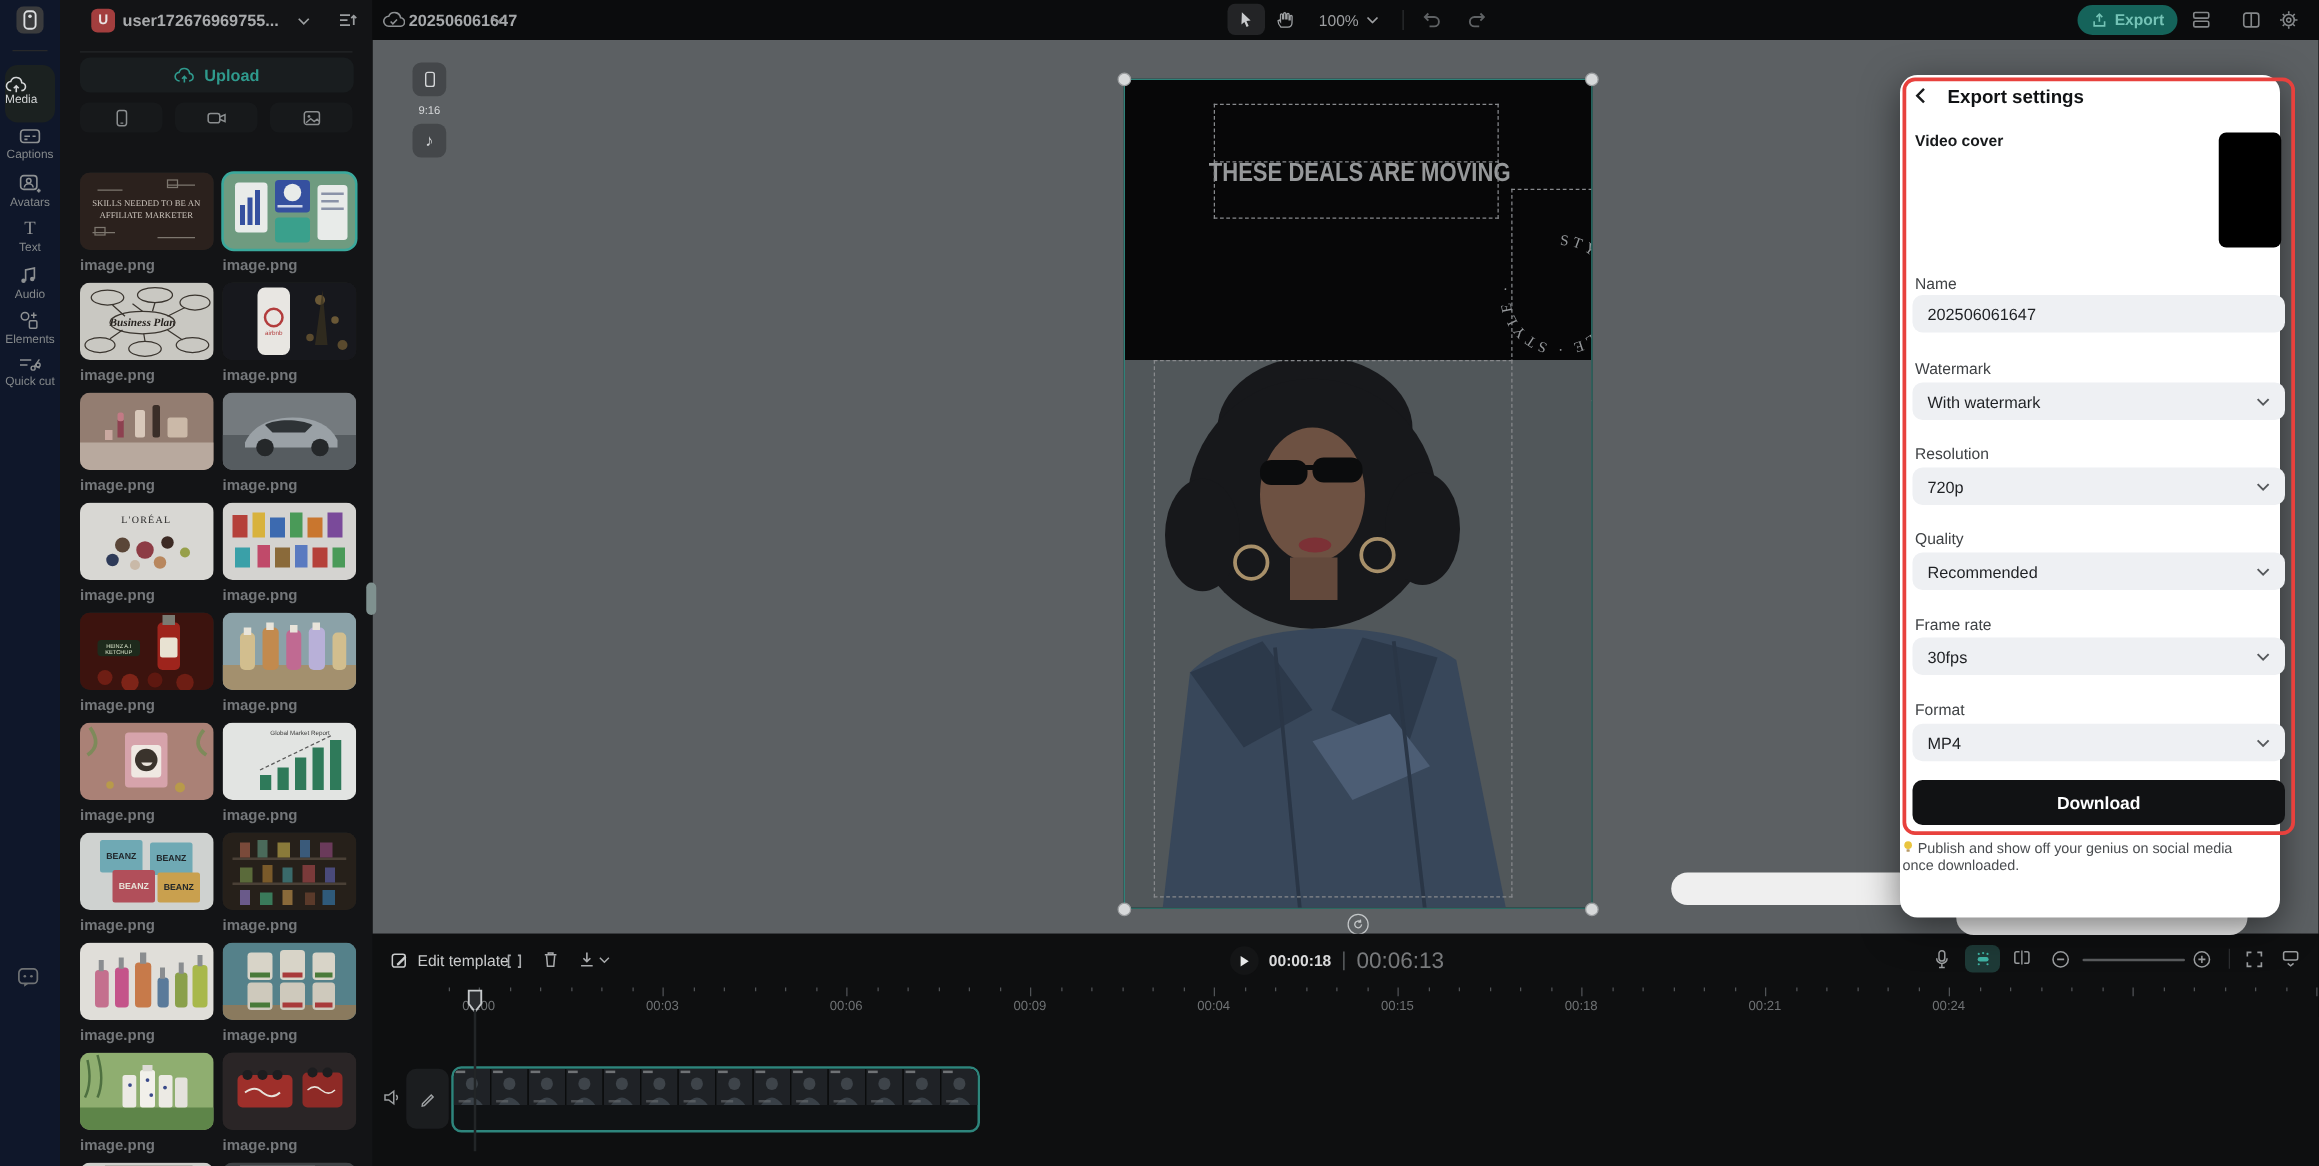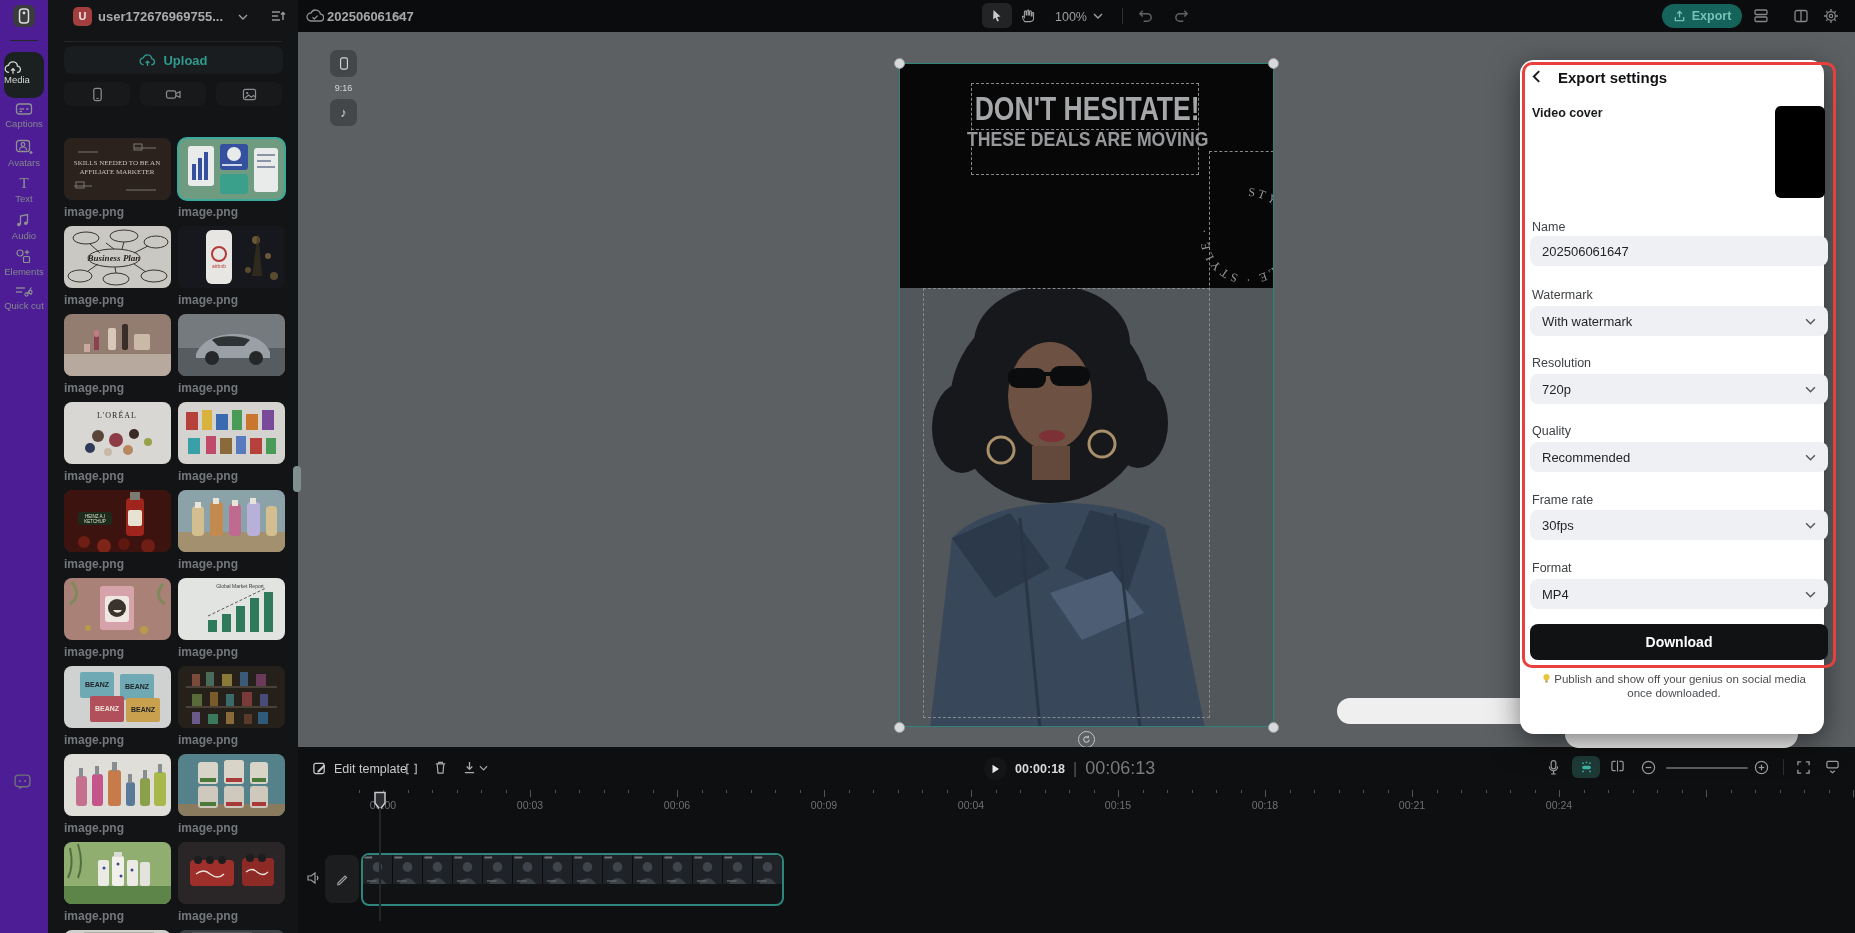--- a/index.html
+++ b/index.html
@@ -3,21 +3,21 @@
 <meta charset="utf-8">
 <style>
   html,body{margin:0;padding:0;background:#060707;}
   *{box-sizing:border-box;}
   #app{position:relative;width:1855px;height:933px;overflow:hidden;
        font-family:"Liberation Sans",sans-serif;background:#0a0b0c;color:#c9cbcd;}
   .abs{position:absolute;}
   svg{display:block;}
 
   
-  #rail{left:0;top:0;width:48px;height:933px;background:#4c1d95;z-index:20;}
+  #rail{left:0;top:0;width:48px;height:933px;background:#0f172a;z-index:20;}
   .rail-item{position:absolute;left:0;width:48px;text-align:center;color:#85898b;}
   .rail-item .ric{margin:0 auto 3px auto;width:18px;}
   .rail-label{font-size:9.5px;line-height:10px;}
   #rail-media{left:4px;top:52px;width:40px;height:46px;background:#1b2120;border-radius:10px;
               color:#d5d7d8;padding-top:8px;}
   
   #mediapanel{left:48px;top:0;width:250px;height:933px;background:#131416;z-index:15;overflow:hidden;}
   #avatar{left:25px;top:7px;width:19px;height:19px;border-radius:5px;background:#a33e3e;
           color:#e8e3e3;font-size:11px;font-weight:bold;text-align:center;line-height:19px;}
   #username{left:50px;top:9px;font-size:13px;font-weight:bold;color:#a9abad;white-space:nowrap;}
@@ -70,21 +70,21 @@
   #red-frame{left:1522px;top:62px;width:314px;height:606px;border:3px solid #e8413d;border-radius:10px;
              z-index:62;pointer-events:none;}
   #exp-title{left:38px;top:9px;font-size:15px;font-weight:bold;color:#101214;}
   .exp-label{position:absolute;left:12px;font-size:12.5px;color:#3f4245;}
   .exp-field{position:absolute;left:10px;width:298px;height:30px;background:#eef0f3;border-radius:8px;
              font-size:13px;color:#1f2124;display:flex;align-items:center;padding:0 12px;}
   .exp-field .chev{margin-left:auto;color:#56595c;}
   #cover-thumb{left:255px;top:46px;width:50px;height:92px;background:#000;border-radius:6px;}
   #download-btn{left:10px;top:564px;width:298px;height:36px;background:#111214;border-radius:8px;
                 color:#ffffff;font-size:14px;font-weight:bold;display:flex;align-items:center;justify-content:center;}
-  #exp-tip{left:14px;top:612px;width:280px;text-align:center;font-size:11.5px;line-height:14px;color:#4a4d50;}
+  #exp-tip{left:2px;top:612px;width:280px;font-size:11.5px;line-height:14px;color:#4a4d50;}
 
   
   #timeline{left:298px;top:747px;width:1557px;height:186px;background:#0e0f10;z-index:5;}
   .tl-ico{position:absolute;}
   #edit-template{left:14px;top:14px;display:flex;align-items:center;gap:7px;color:#c9cbcc;font-size:12.5px;}
   #playrow{left:686px;top:10px;display:flex;align-items:center;gap:8px;}
   #playbtn{width:23px;height:23px;border-radius:50%;background:#141516;display:flex;align-items:center;justify-content:center;}
   #cur-time{font-size:12.5px;font-weight:bold;color:#d9dadb;}
   #tot-time{font-size:18px;color:#77797b;}
   #ruler{left:0px;top:43px;width:1557px;height:30px;}
@@ -676,21 +676,20 @@
     <div class="aw-tile">
       <svg width="12" height="15" viewBox="0 0 14 16">
           <rect x="3" y="1.5" width="8" height="13" rx="2" fill="none" stroke="#d4d6d8" stroke-width="1.3"></rect>
         </svg>
     </div>
     <div id="aspect-label">9:16</div>
     <div class="aw-tile" style="color:#d4d6d8;font-size:13px;">♪</div>
   </div>
 
   <div id="video" class="abs">
-    <div id="headline" class="abs"><span>DON'T HESITATE!</span></div>
     <div id="subheadline" class="abs"><span>THESE DEALS ARE MOVING</span></div>
     <div class="dashedbox" style="left:71px;top:19px;width:228px;height:92px;"></div>
     <div class="abs" style="left:71px;top:65px;width:228px;border-top:1px dashed #87898c;"></div>
 
     <div class="abs" style="left:293px;top:117px;">
       <svg width="110" height="110" viewBox="0 0 110 110">
           <defs>
             <path id="cR1" d="M55,15 a40,40 0 1,1 -0.01,0" fill="none"></path>
           </defs>
           <text font-family="Liberation Serif,serif" font-size="12" fill="#94979a" letter-spacing="2.5"><textPath href="#cR1">STYLE · STYLE · STYLE ·</textPath></text>

